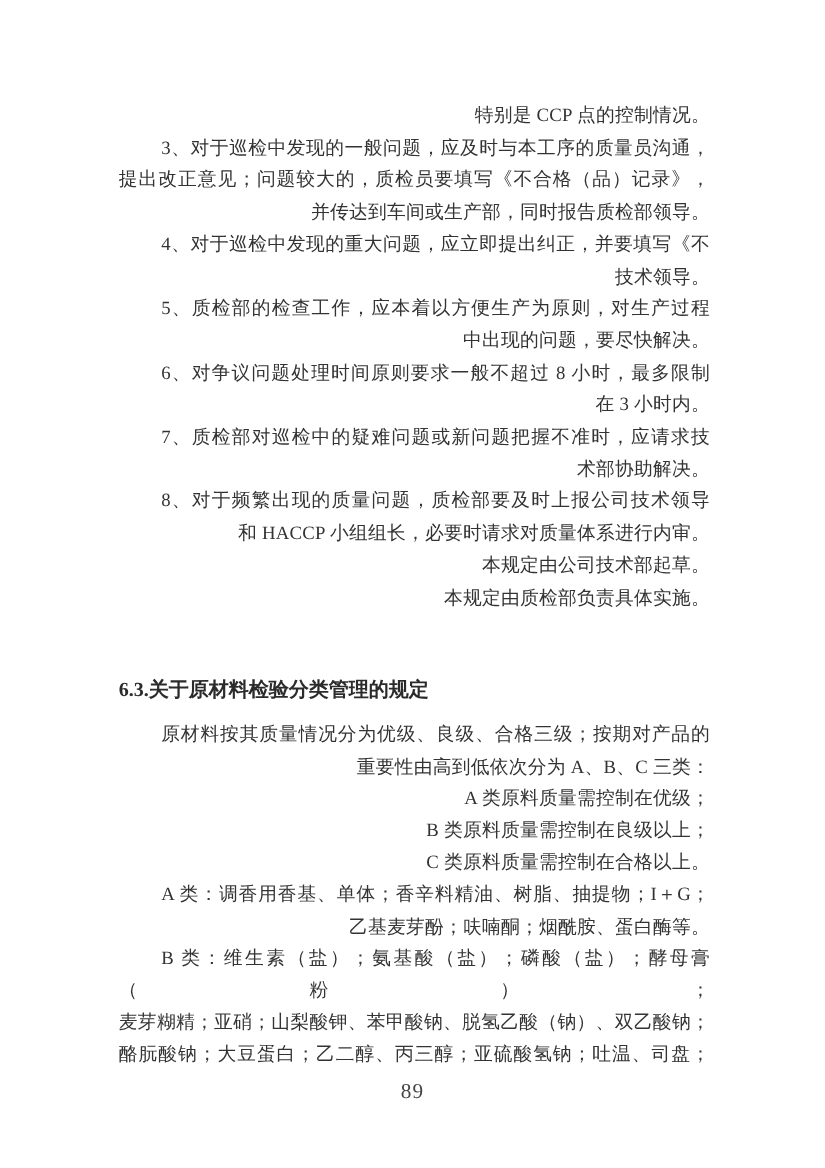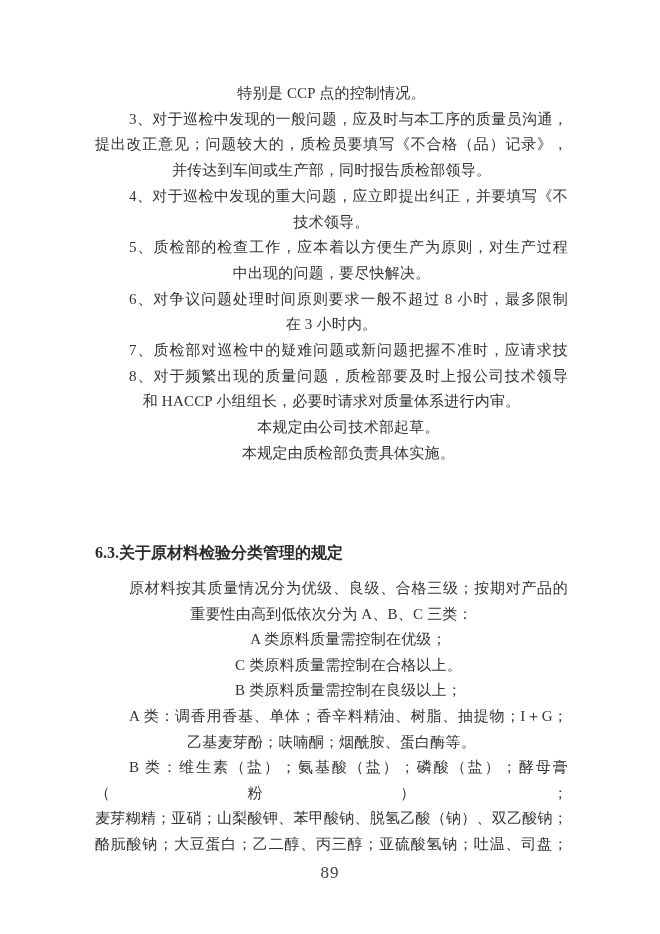--- a/index.html
+++ b/index.html
@@ -33,21 +33,21 @@
     letter-spacing: 0.2px;
   }
   .sec2 {
     top: 576px;
     font-size: 15px;
     line-height: 25.6px;
     letter-spacing: 0.2px;
     font-family: Liberation Serif, serif;
   }
   .ln {
-    text-align: center;
+    text-align: right;
     white-space: normal;
   }
   .ln.ind {
     text-indent: 34px;
   }
   .ln.fill {
     text-align: justify;
     text-align-last: justify;
     text-justify: inter-character;
   }
@@ -80,34 +80,35 @@
     <div class="ln ind fill">3、对于巡检中发现的一般问题，应及时与本工序的质量员沟通，</div>
     <div class="ln fill">提出改正意见；问题较大的，质检员要填写《不合格（品）记录》，</div>
     <div class="ln">并传达到车间或生产部，同时报告质检部领导。</div>
     <div class="ln ind fill">4、对于巡检中发现的重大问题，应立即提出纠正，并要填写《不</div>
     <div class="ln">技术领导。</div>
     <div class="ln ind fill">5、质检部的检查工作，应本着以方便生产为原则，对生产过程</div>
     <div class="ln">中出现的问题，要尽快解决。</div>
     <div class="ln ind fill">6、对争议问题处理时间原则要求一般不超过 8 小时，最多限制</div>
     <div class="ln">在 3 小时内。</div>
     <div class="ln ind fill">7、质检部对巡检中的疑难问题或新问题把握不准时，应请求技</div>
+    <div class="ln">术部协助解决。</div>
     <div class="ln ind fill">8、对于频繁出现的质量问题，质检部要及时上报公司技术领导</div>
     <div class="ln">和 HACCP 小组组长，必要时请求对质量体系进行内审。</div>
     <div class="ln ind">本规定由公司技术部起草。</div>
     <div class="ln ind">本规定由质检部负责具体实施。</div>
   </div>
 
   <h2 class="col heading">6.3.关于原材料检验分类管理的规定</h2>
 
   <div class="col sec2">
     <div class="ln ind fill">原材料按其质量情况分为优级、良级、合格三级；按期对产品的</div>
     <div class="ln">重要性由高到低依次分为 A、B、C 三类：</div>
     <div class="ln ind">A 类原料质量需控制在优级；</div>
+    <div class="ln ind">B 类原料质量需控制在良级以上；</div>
     <div class="ln ind">C 类原料质量需控制在合格以上。</div>
-    <div class="ln ind">B 类原料质量需控制在良级以上；</div>
     <div class="ln ind fill">A 类：调香用香基、单体；香辛料精油、树脂、抽提物；I＋G；</div>
     <div class="ln">乙基麦芽酚；呋喃酮；烟酰胺、蛋白酶等。</div>
     <div class="ln ind fill">B 类：维生素（盐）；氨基酸（盐）；磷酸（盐）；酵母膏（粉）；</div>
     <div class="ln fill">麦芽糊精；亚硝；山梨酸钾、苯甲酸钠、脱氢乙酸（钠）、双乙酸钠；</div>
     <div class="ln fill">酪朊酸钠；大豆蛋白；乙二醇、丙三醇；亚硫酸氢钠；吐温、司盘；</div>
   </div>
 
   <div class="footer">89</div>
 
 </div>

